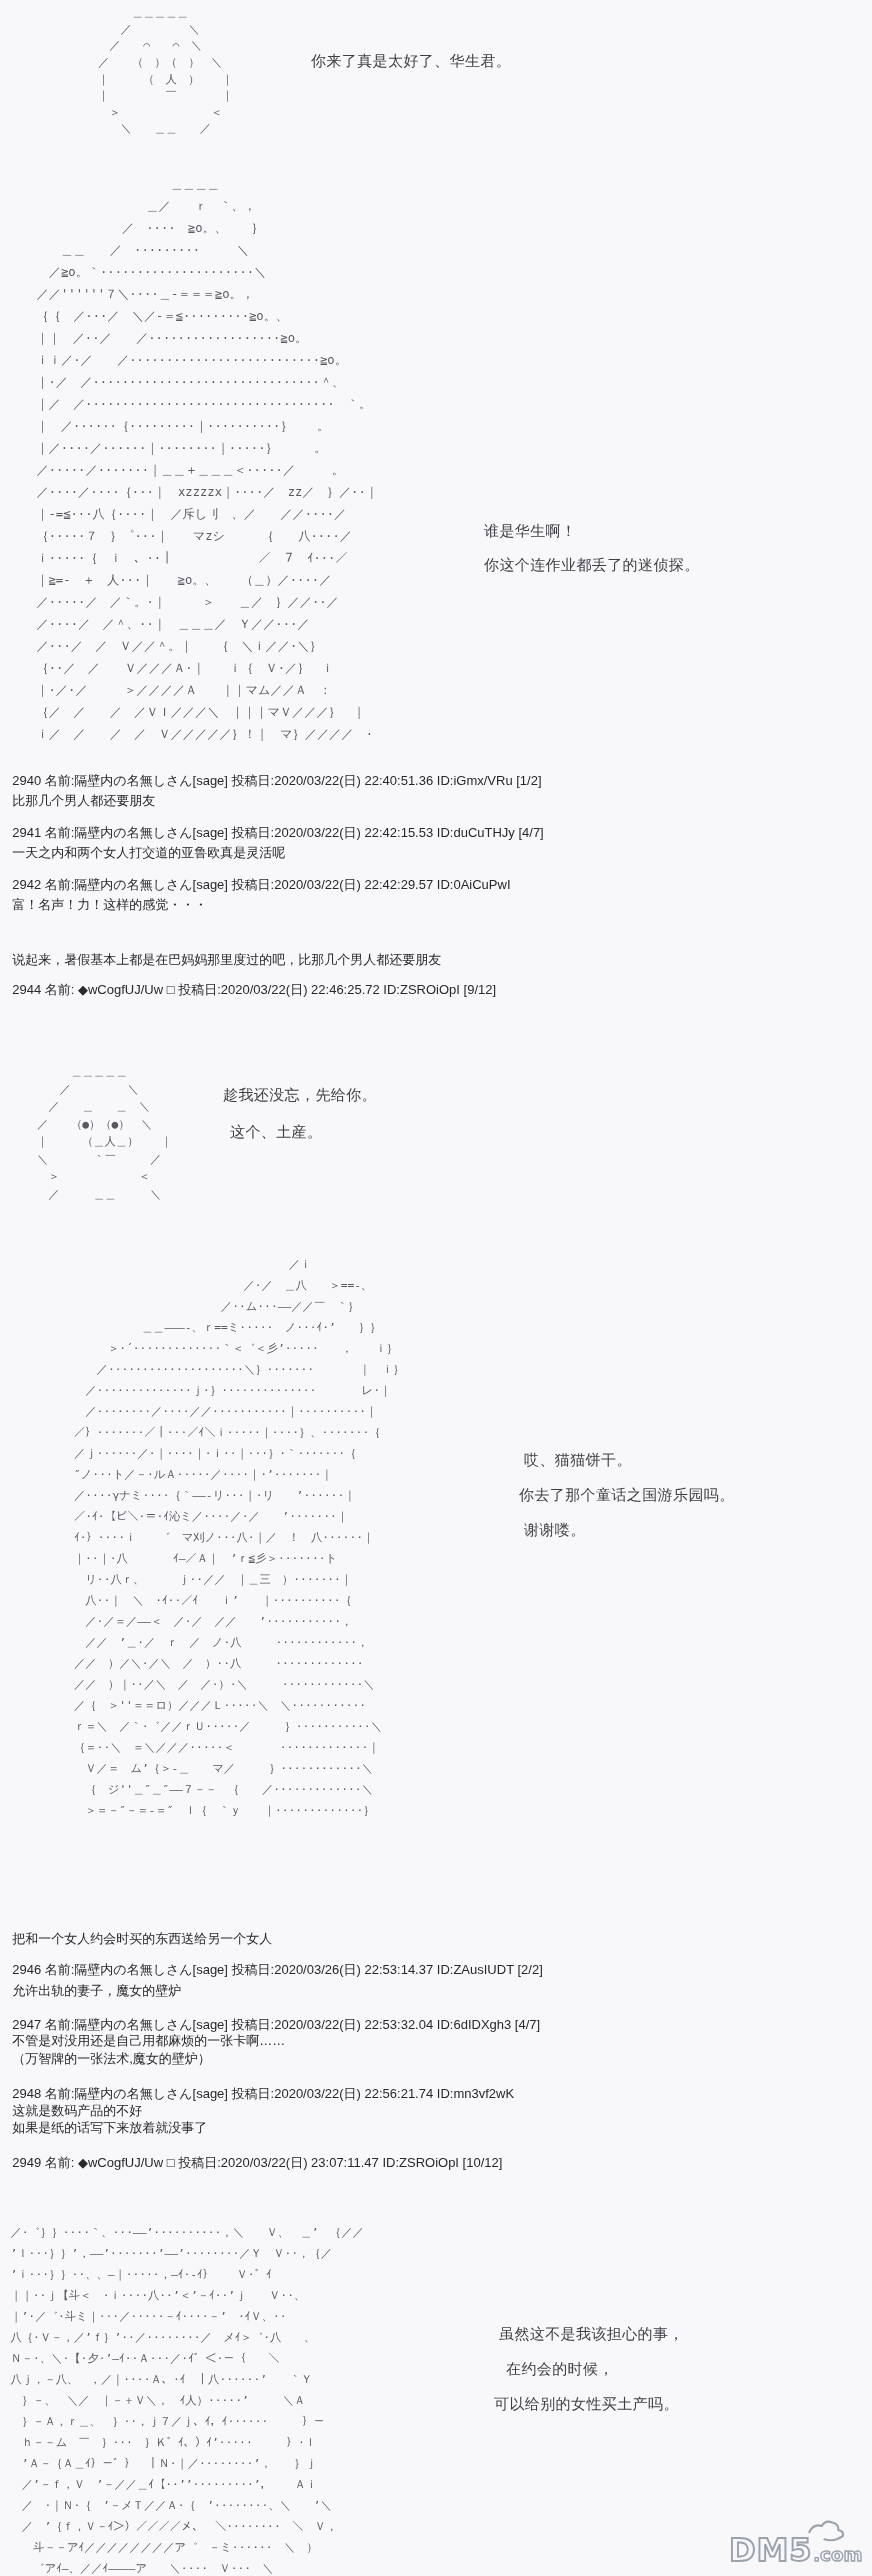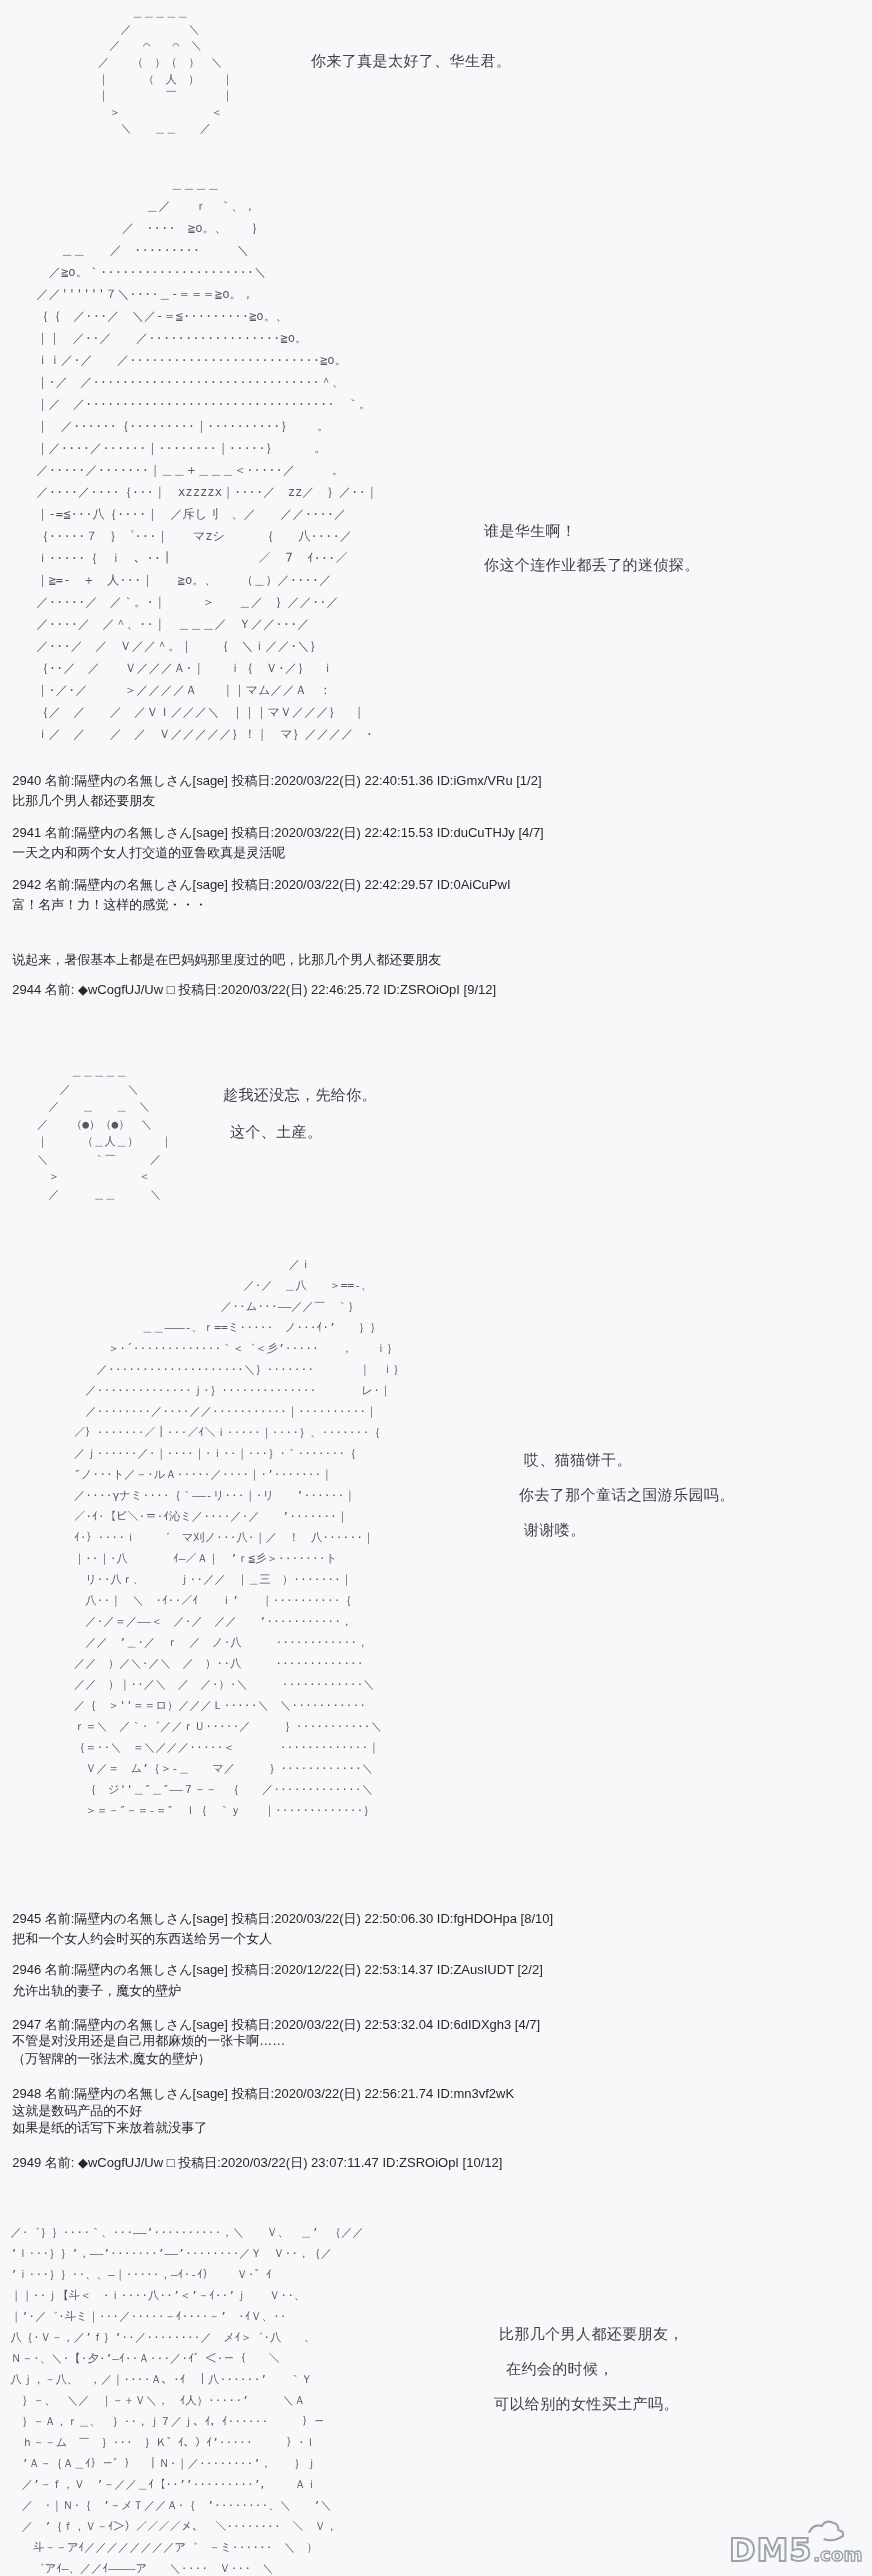--- a/index.html
+++ b/index.html
@@ -100,23 +100,22 @@
 ／｛　＞''＝＝ロ）／／／Ｌ·····＼　＼···········
 ｒ＝＼　／｀·゛／／ｒＵ·····／　　　｝···········＼
 ｛＝··＼　＝＼／／／·····＜　　　　·············｜
 　Ｖ／＝　ム’｛＞-＿　　マ／　　　｝············＼
 　｛　ジ''＿″＿″――７－－　｛　　／·············＼
 　＞＝－″－＝-＝″　ｌ｛　｀ｙ　　｜·············｝</pre>
   <div class="speech" style="left:524px;top:1451px;">哎、猫猫饼干。</div>
   <div class="speech" style="left:519px;top:1486px;">你去了那个童话之国游乐园吗。</div>
   <div class="speech" style="left:524px;top:1521px;">谢谢喽。</div>
 
-  <div class="post-header" style="top:1910px;">2945 名前:隔壁内の名無しさん[sage] 投稿日:2020/03/22(日) 22:50:06.30 ID:fgHDOHpa [8/10]</div>
   <div class="post-body" style="top:1930px;">把和一个女人约会时买的东西送给另一个女人</div>
-  <div class="post-header" style="top:1961px;">2946 名前:隔壁内の名無しさん[sage] 投稿日:2020/12/22(日) 22:53:14.37 ID:ZAusIUDT [2/2]</div>
+  <div class="post-header" style="top:1961px;">2946 名前:隔壁内の名無しさん[sage] 投稿日:2020/03/26(日) 22:53:14.37 ID:ZAusIUDT [2/2]</div>
   <div class="post-body" style="top:1982px;">允许出轨的妻子，魔女的壁炉</div>
   <div class="post-header" style="top:2016px;">2947 名前:隔壁内の名無しさん[sage] 投稿日:2020/03/22(日) 22:53:32.04 ID:6dIDXgh3 [4/7]</div>
   <div class="post-body" style="top:2032px;">不管是对没用还是自己用都麻烦的一张卡啊……</div>
   <div class="post-body" style="top:2050px;">（万智牌的一张法术,魔女的壁炉）</div>
   <div class="post-header" style="top:2085px;text-align:center;">2948 名前:隔壁内の名無しさん[sage] 投稿日:2020/03/22(日) 22:56:21.74 ID:mn3vf2wK</div>
   <div class="post-body" style="top:2102px;">这就是数码产品的不好</div>
   <div class="post-body" style="top:2119px;">如果是纸的话写下来放着就没事了</div>
   <div class="post-header" style="top:2154px;">2949 名前: ◆wCogfUJ/Uw □ 投稿日:2020/03/22(日) 23:07:11.47 ID:ZSROiOpI [10/12]</div>
 
   <pre class="aa" style="left:10.5px;top:2222px;font-size:11.3px;line-height:21px;">／·゛｝｝····｀、···――’··········，＼　　Ｖ、　＿’　｛／／
@@ -129,21 +128,21 @@
 八ｊ，－八、　，／｜····Ａ、·ｲ　｜八······’　　｀Ｙ
 　｝－、　＼／　｜－＋Ｖ＼，　ｲ人）·····’　　　＼Ａ
 　｝－Ａ，ｒ＿、　｝··，ｊ７／ｊ、ｲ，ｲ······　　　｝－
 　ｈ－－ム　￣　｝···　｝Ｋ゛ｲ、）ｲ’·····　　　｝·ｌ
 　’Ａ－｛Ａ＿ｲ｝－゛｝　｜Ｎ·｜／········’，　　｝ｊ
 　／’－ｆ，Ｖ　’－／／＿ｲ【··’’·········’，　　Ａｉ
 　／　·｜Ｎ·｛　’－メＴ／／Ａ·｛　’········、＼　　’＼
 　／　’｛ｆ，Ｖ－ｲ＞）／／／／メ、　＼········　＼　Ｖ，
 　　斗－－アｲ／／／／／／／／ア゛　－ミ······　＼　）
 　　゛アｲ―、／／ｲ――――ア　　＼····　Ｖ···　＼</pre>
-  <div class="speech" style="left:499px;top:2325px;">比那几个男人都还要朋友，</div>
+  <div class="speech" style="left:499px;top:2325px;">虽然这不是我该担心的事，</div>
   <div class="speech" style="left:506px;top:2360px;">在约会的时候，</div>
   <div class="speech" style="left:494px;top:2395px;">可以给别的女性买土产吗。</div>
 
   <svg class="watermark" width="153" height="52" viewBox="0 0 175 60">
     <path d="M96 16 q5 -11 15 -8 q4 -7 12 -4 q8 2 7 9 q7 1 5 7 l-6 3 q-8 3 -16 0" fill="#f8f8fb" stroke="#9aa2ac" stroke-width="2.5" stroke-linejoin="round"></path>
     <text x="4" y="49" font-family="DejaVu Sans, sans-serif" font-size="37" font-weight="bold" letter-spacing="1" fill="#f8f8fb" stroke="#9aa2ac" stroke-width="2.2">DM5</text>
     <text x="101" y="49" font-family="DejaVu Sans, sans-serif" font-size="21" font-weight="bold" fill="#f8f8fb" stroke="#9aa2ac" stroke-width="1.6">.com</text>
   </svg>
 
 </div>

